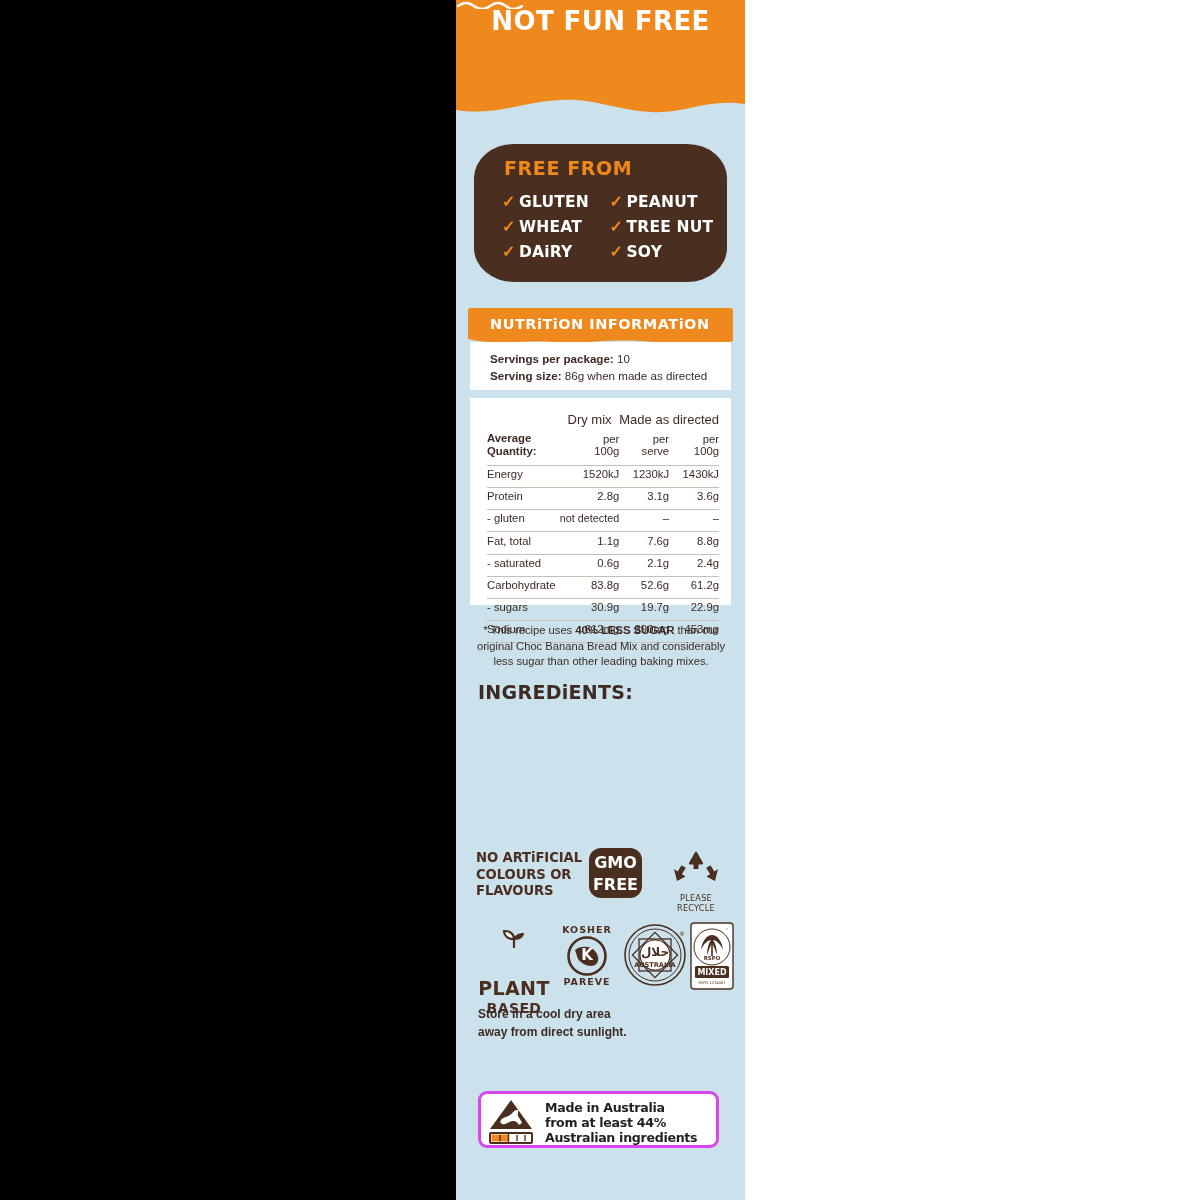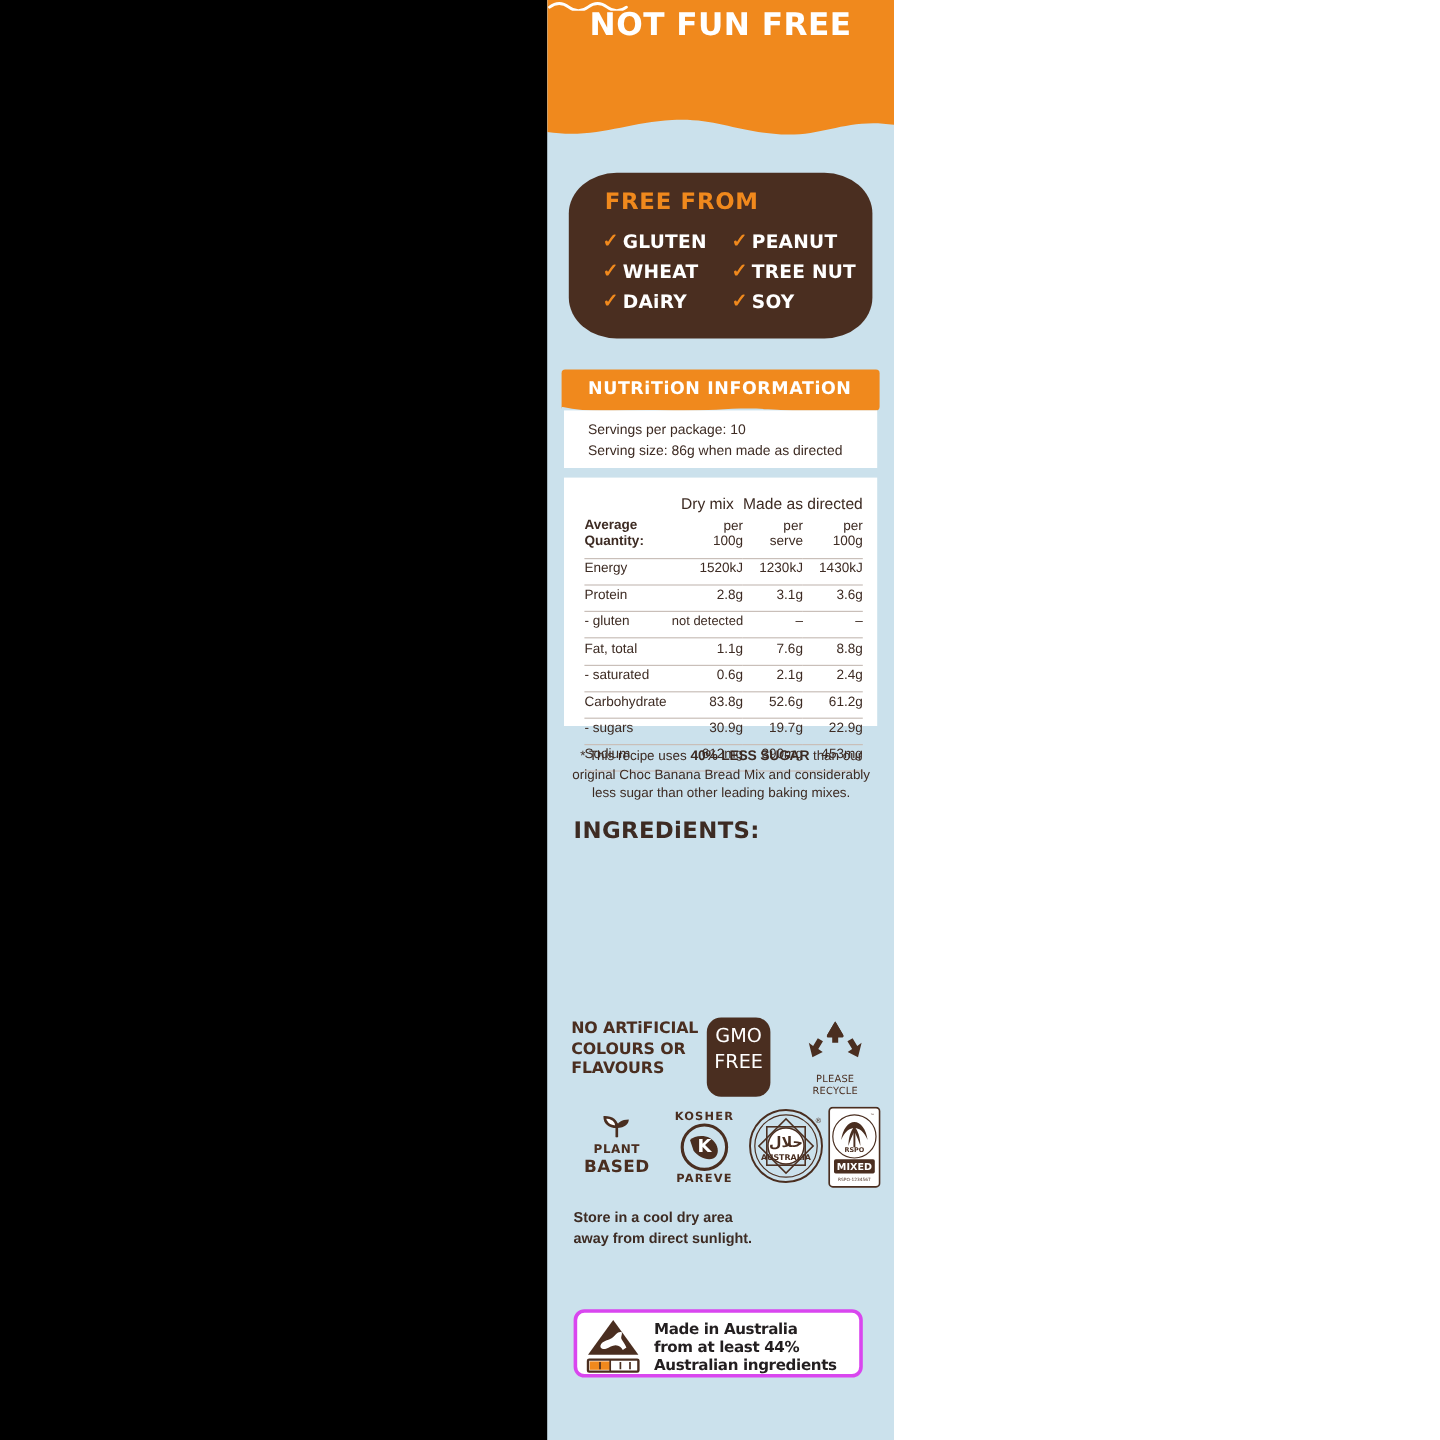--- a/index.html
+++ b/index.html
@@ -28,21 +28,21 @@
   .ffl{color:#fff;font-family:"DejaVu Sans",sans-serif;font-weight:bold;font-size:15.5px;letter-spacing:.2px;}
 
   
   .nut-hdr{position:absolute;left:12px;top:308px;width:265px;height:34px;background:#f0891d;border-radius:3px;}
   .nut-hdr .wav{position:absolute;left:0;bottom:-5px;}
   .nut-hdr span{position:absolute;left:22px;top:8px;color:#fff;font-family:"DejaVu Sans",sans-serif;font-weight:bold;font-size:14.5px;letter-spacing:.5px;}
 
   .card-a{position:absolute;left:14px;top:342px;width:261px;height:48px;background:#fff;}
   .card-a div{color:#3d2b23;font-size:11.6px;margin-left:20px;line-height:17px;}
   .card-a div:first-child{padding-top:8px;}
-  .card-a b{font-weight:normal;text-align:right;}
+  .card-a b{font-weight:bold;text-align:right;}
 
   .card-b{position:absolute;left:14px;top:398px;width:261px;height:207px;background:#fff;}
   table.nt{border-collapse:collapse;width:232px;margin-left:17px;margin-top:12px;color:#3d2b23;font-size:11.3px;}
   table.nt td{padding:2.3px 0;white-space:nowrap;}
   .c0{text-align:left;width:88px;}
   .c1,.c2,.c3{text-align:right;width:48px;}
   .spanhead{text-align:center;font-weight:normal;font-size:13px;padding-bottom:1px;}
   .rule td{border-bottom:1px solid #c9bfb9;height:0;padding:0;}
   .avg{font-weight:bold;line-height:13px;}
   .sub{padding-left:9px;}
@@ -52,28 +52,28 @@
   .foot{position:absolute;left:12px;top:622px;width:266px;text-align:center;color:#3d2b23;font-size:11.2px;line-height:15.5px;}
   .bigsug{font-family:Liberation Sans, sans-serif;font-weight:bold;font-size:11.6px;letter-spacing:-.2px;}
 
   
   .ing-t{position:absolute;left:22px;top:681px;color:#3d2b23;font-family:"DejaVu Sans",sans-serif;font-weight:bold;font-size:19px;letter-spacing:.3px;}
   .ing-b{position:absolute;left:22px;top:705px;width:245px;color:#3d2b23;font-size:12.2px;line-height:17.6px;}
 
   
   .b1{position:absolute;left:20px;top:848px;width:255px;height:62px;}
   .noart{position:absolute;left:0;top:2px;color:#4a2e20;font-family:"DejaVu Sans",sans-serif;font-weight:bold;font-size:13.2px;line-height:16.5px;letter-spacing:-.1px;}
-  .gmo{position:absolute;left:113px;top:0;width:53px;height:66px;background:#4a2e20;border-radius:12px;color:#fff;font-family:"DejaVu Sans",sans-serif;font-weight:normal;font-size:16px;line-height:22px;text-align:center;padding-top:4px;box-sizing:border-box;}
+  .gmo{position:absolute;left:113px;top:0;width:53px;height:50px;background:#4a2e20;border-radius:12px;color:#fff;font-family:"DejaVu Sans",sans-serif;font-weight:bold;font-size:16px;line-height:22px;text-align:center;padding-top:4px;box-sizing:border-box;}
   .recyc{position:absolute;left:185px;top:0;width:70px;text-align:center;}
   .recyc .lbl{color:#4a2e20;font-family:"DejaVu Sans",sans-serif;font-weight:normal;font-size:8.2px;letter-spacing:.2px;margin-top:1px;}
 
   .b2{position:absolute;left:18px;top:920px;width:258px;height:72px;}
   .cert{position:absolute;text-align:center;color:#4a2e20;}
   .plant{left:0;top:8px;width:80px;}
-  .plant .p1{font-family:"DejaVu Sans",sans-serif;font-weight:bold;font-size:10px;letter-spacing:.4px;}
+  .plant .p1{font-family:"DejaVu Sans",sans-serif;font-weight:bold;font-size:19px;letter-spacing:.4px;margin-top:25px;}
   .plant .p2{font-family:"DejaVu Sans",sans-serif;font-weight:bold;font-size:14px;letter-spacing:.4px;margin-top:1px;}
   .kosher{left:82px;top:2px;width:62px;}
   .halal{left:146px;top:2px;width:70px;}
   .rspo{left:216px;top:2px;width:44px;}
 
   
   .store{position:absolute;left:22px;top:1006px;color:#3d2b23;font-size:12px;line-height:17.5px;font-weight:600;}
 
   
   .aus{position:absolute;left:22px;top:1091px;width:241px;height:57px;background:#fff;border:3px solid #d946ef;border-radius:9px;box-sizing:border-box;}

